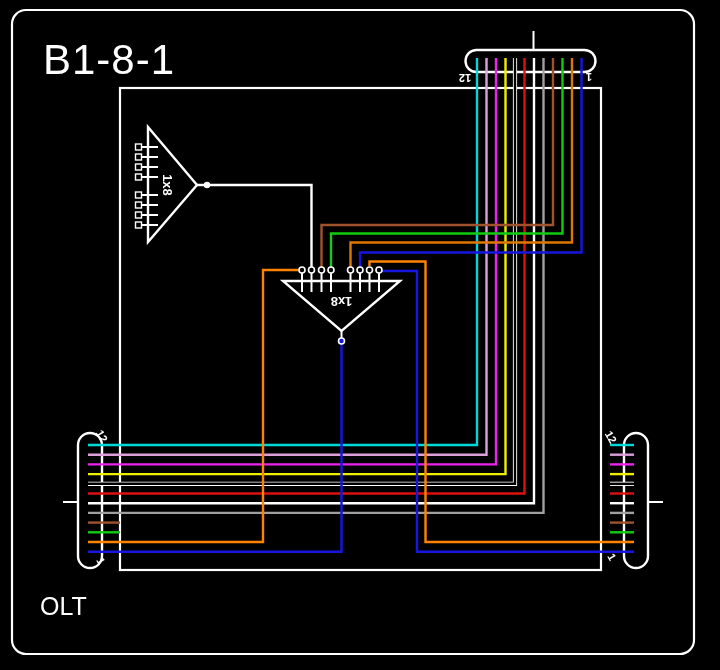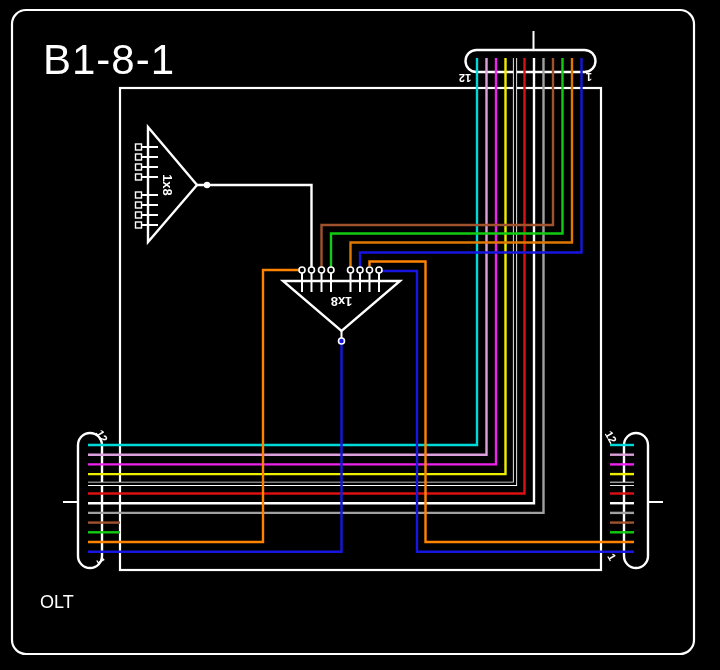--- a/index.html
+++ b/index.html
@@ -1,20 +1,20 @@
 <!DOCTYPE html>
 <html><head>
 <meta charset="utf-8">
 <style>
   html,body{margin:0;padding:0;background:#000;}
   .canvas{position:relative;width:720px;height:670px;background:#000;overflow:hidden;
           font-family:"Liberation Sans", sans-serif;}
   .title{position:absolute;left:36px;top:36px;color:#fff;font-size:42px;font-weight:400;
          letter-spacing:1px;margin-left:7px;}
-  .footer{position:absolute;left:40px;top:592px;color:#fff;font-size:18px;font-weight:400;}
+  .footer{position:absolute;left:40px;top:592px;color:#fff;font-size:25px;font-weight:400;}
   svg{position:absolute;left:0;top:0;}
   .frame{fill:none;stroke:#fff;stroke-width:2.2;}
   .pill{fill:none;stroke:#fff;stroke-width:2.4;}
   .tick{stroke:#fff;stroke-width:2;}
   .tri{fill:#000;stroke:#fff;stroke-width:2.4;}
   .pin{stroke:#fff;stroke-width:2;fill:none;}
   .pin-square{fill:#000;stroke:#fff;stroke-width:1.4;}
   .pin-circle{fill:#000;stroke:#fff;stroke-width:1.6;}
   .out-dot{fill:#fff;stroke:none;}
   .conn-label{fill:#fff;font-size:11px;font-weight:bold;text-anchor:middle;

